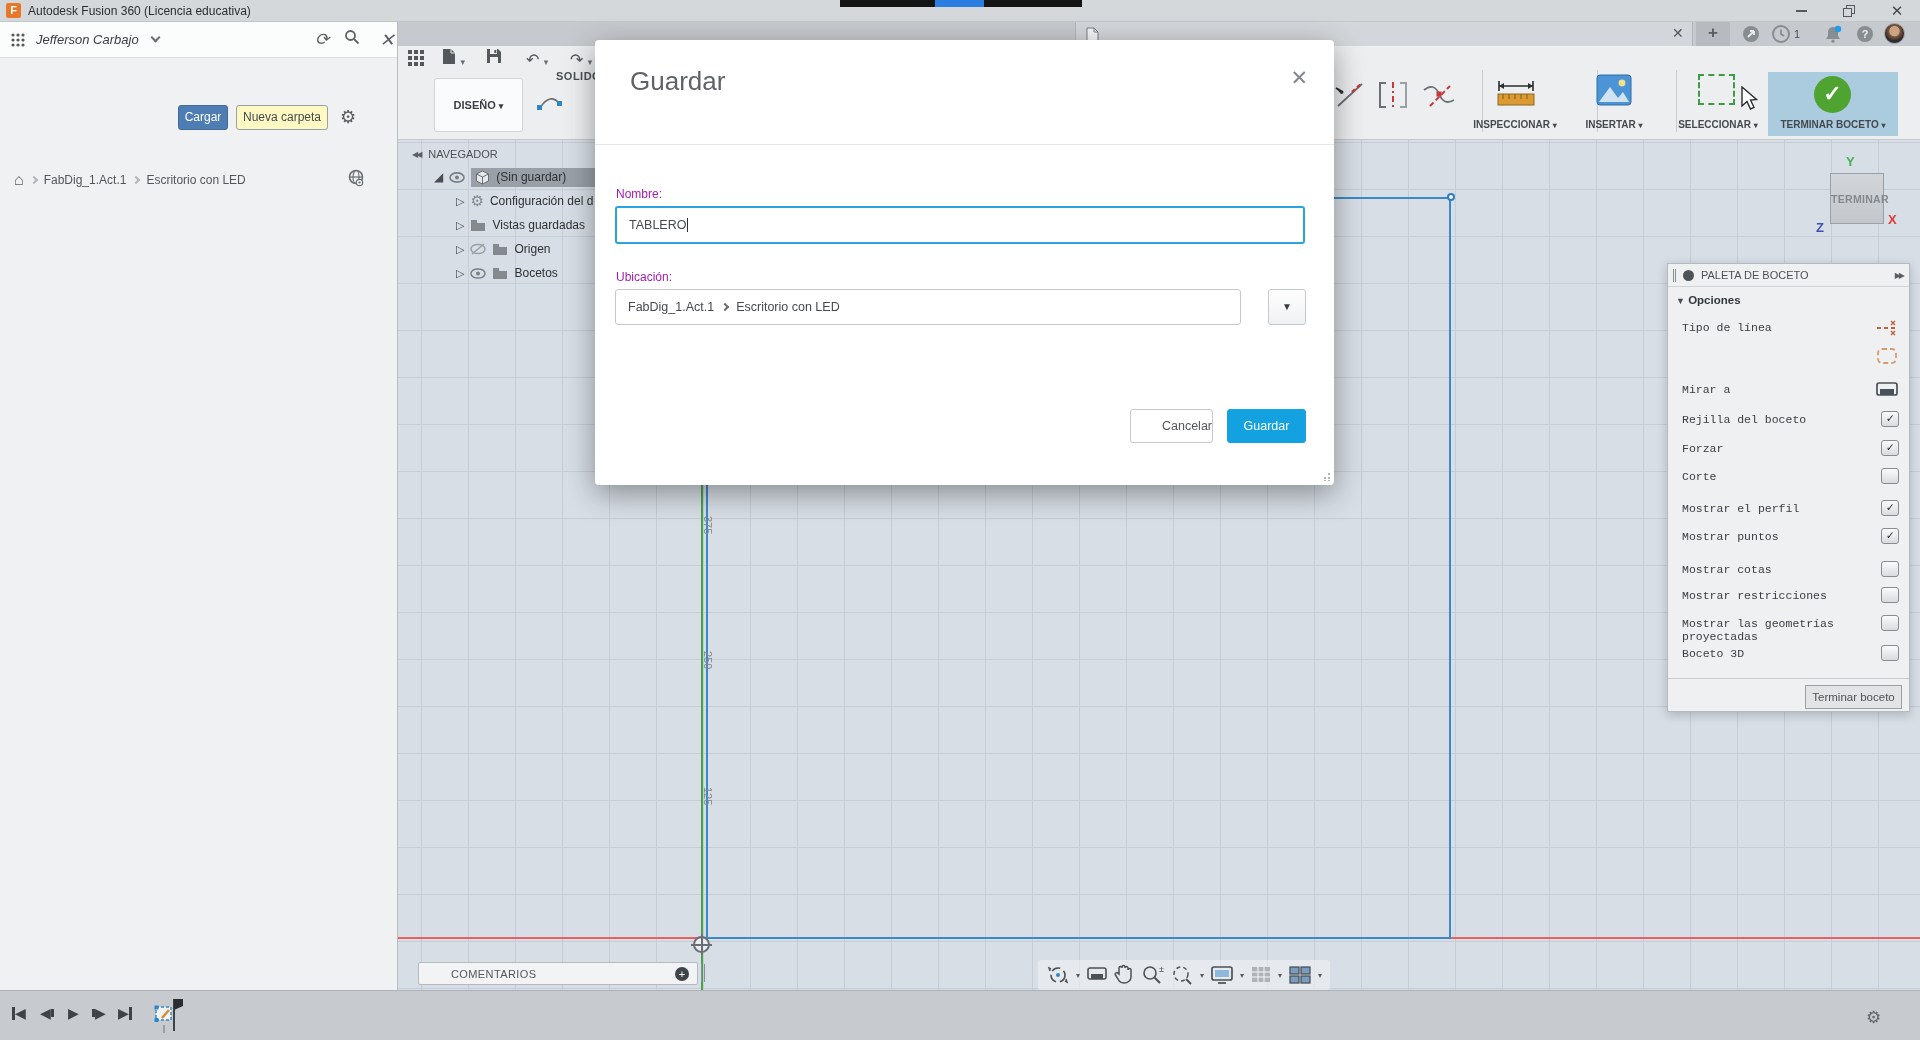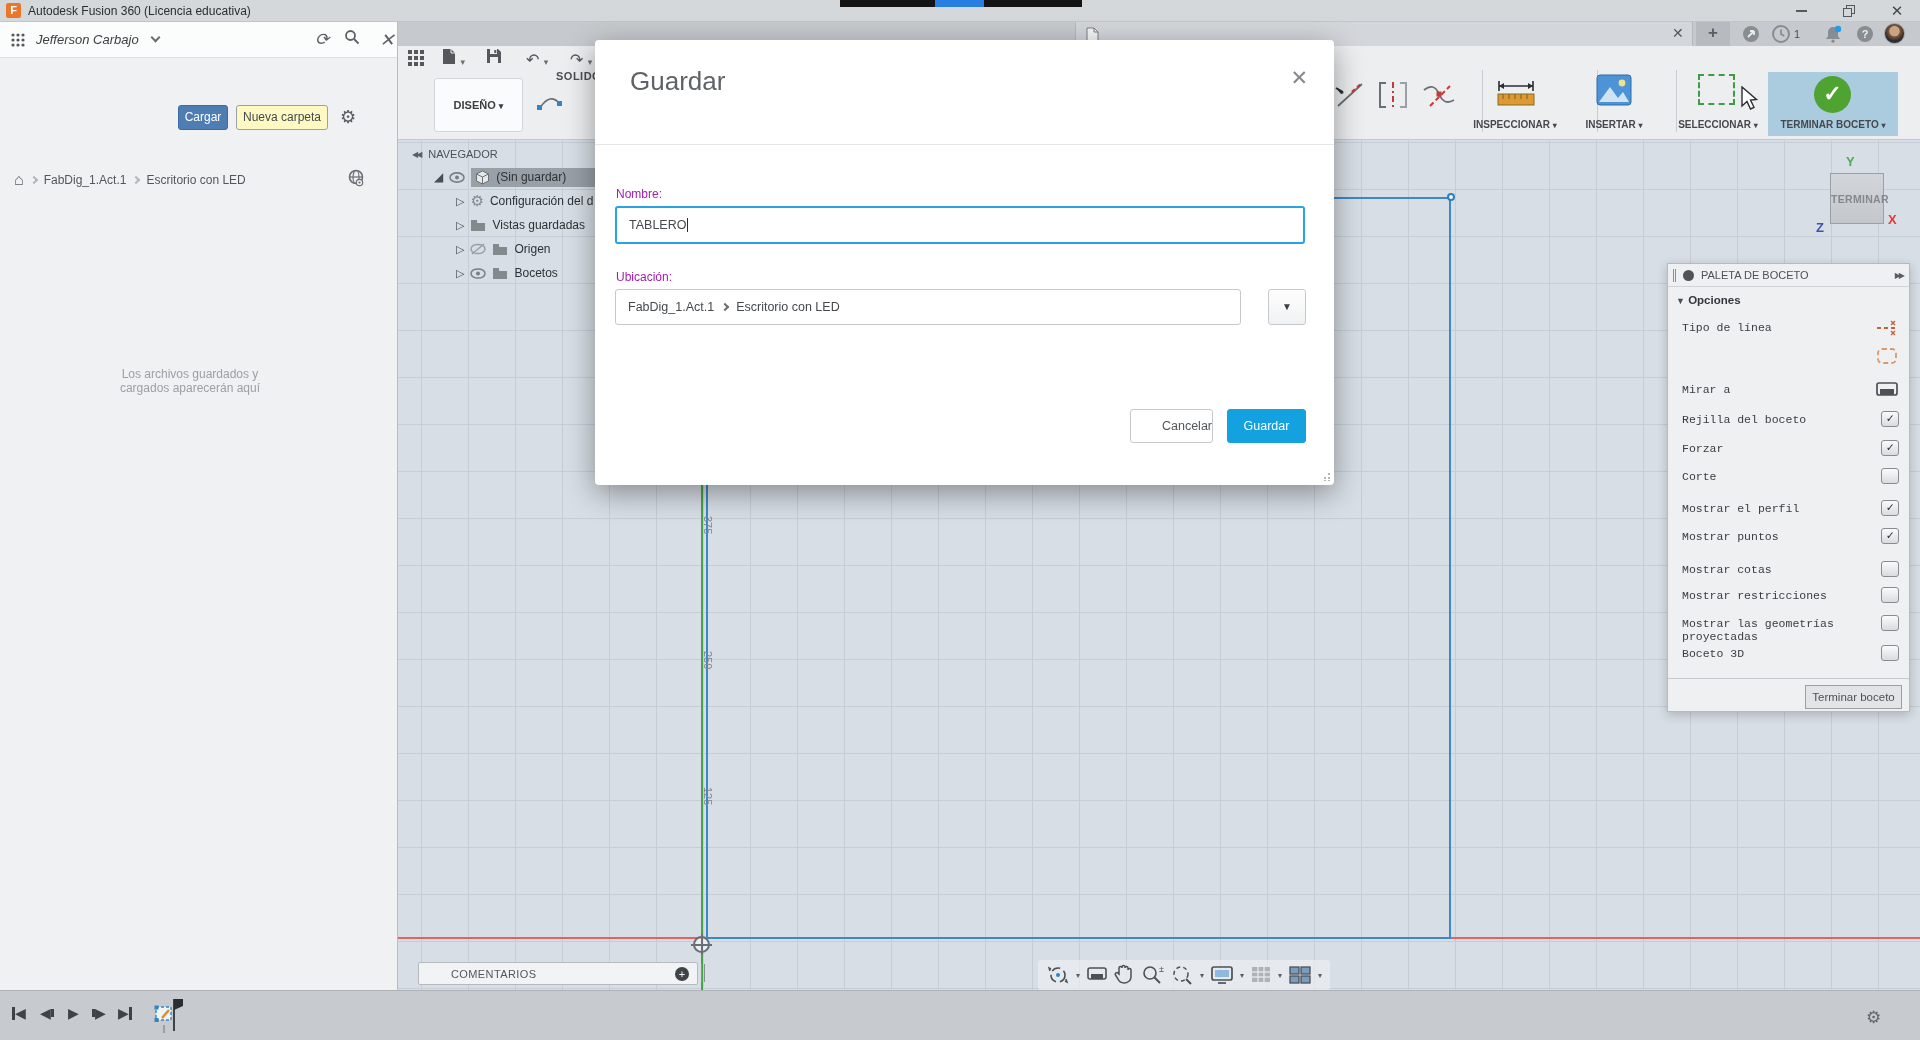--- a/index.html
+++ b/index.html
@@ -220,24 +220,20 @@
     <span>Escritorio con LED</span>
   </div>
   <svg class="abs" id="lp-globe" width="20" height="20" viewBox="0 0 20 20">
     <circle cx="10" cy="9" r="6.5" fill="none" stroke="#6a6f74" stroke-width="1.6"></circle>
     <ellipse cx="10" cy="9" rx="3" ry="6.5" fill="none" stroke="#6a6f74" stroke-width="1.2"></ellipse>
     <line x1="3.5" y1="9" x2="16.5" y2="9" stroke="#6a6f74" stroke-width="1.2"></line>
     <circle cx="13.5" cy="14.5" r="3.2" fill="#f0f1f3" stroke="#6a6f74" stroke-width="1.2"></circle>
       <circle cx="13.5" cy="14.5" r="1.1" fill="#6a6f74"></circle>
   </svg>
 
-  <div id="lp-hint">
-    <div>Los archivos guardados y</div>
-    <div>cargados aparecerán aquí</div>
-  </div>
 </div>
 
 <div class="abs" id="tabstrip">
   <div id="doc-tab">
     <svg class="dicon" width="13" height="15" viewBox="0 0 13 15">
         <path d="M1 1 h7 l4 4 v9 h-11 z" fill="#f5f6f7" stroke="#7a7f84"></path>
         <path d="M8 1 v4 h4" fill="none" stroke="#7a7f84"></path>
       </svg>
     <span class="dlabel">Sin título 3</span>
     <span class="tclose">✕</span>

